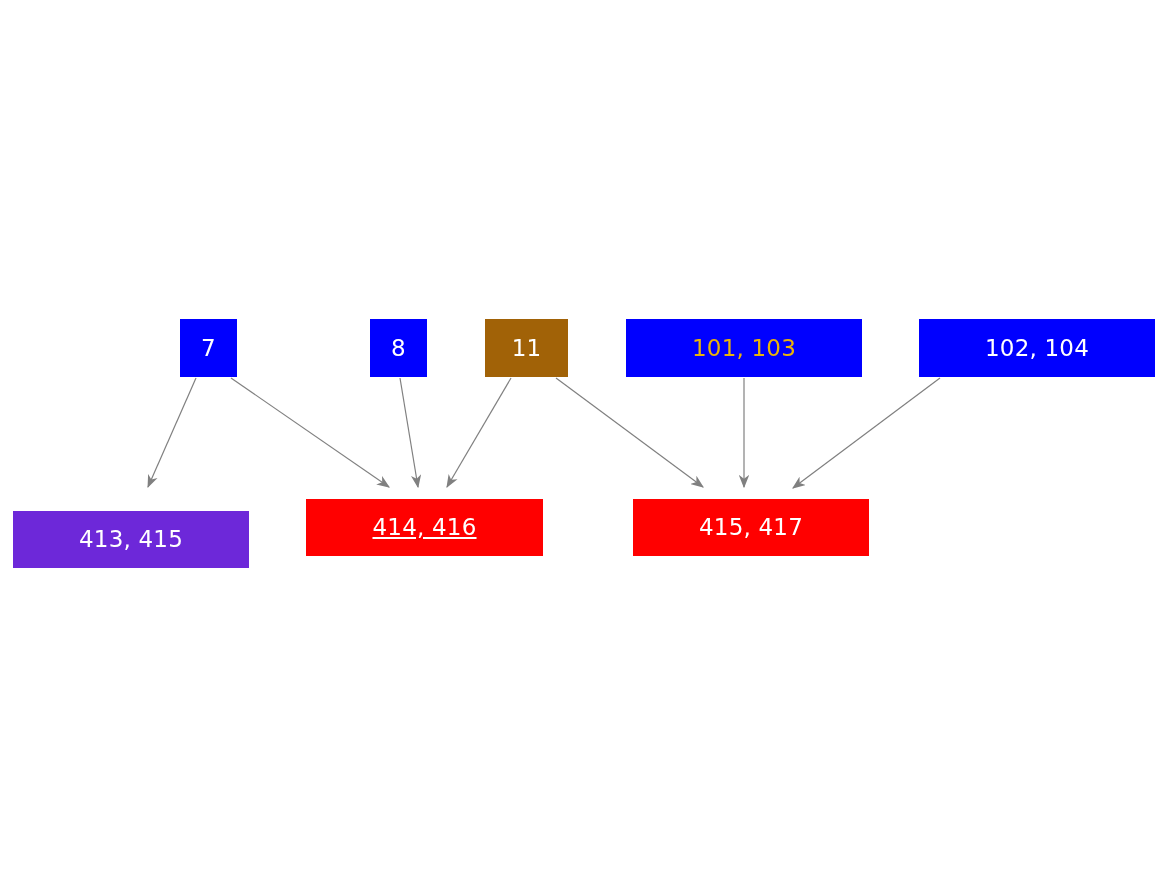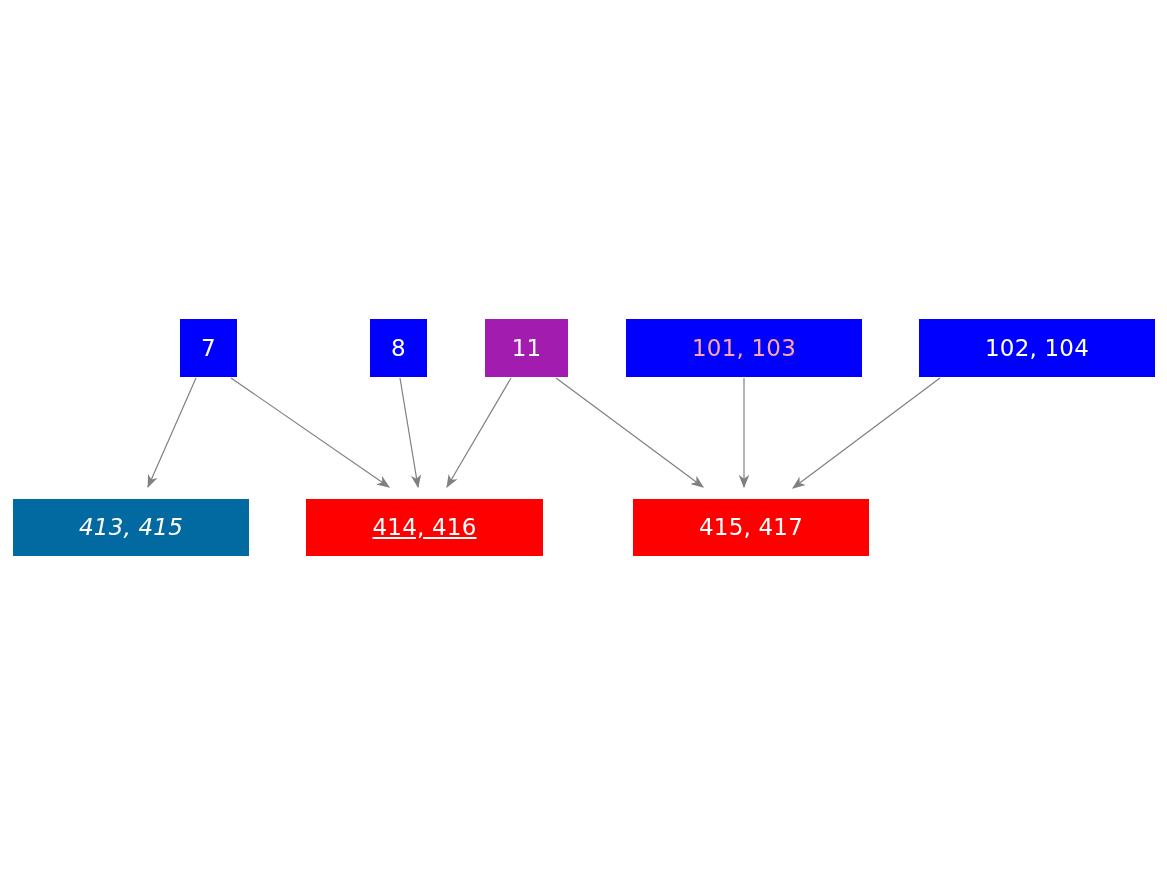--- a/index.html
+++ b/index.html
@@ -72,30 +72,30 @@
       </g>
   </svg>
 
   <div id="nodes-layer">
       <div class="graph-node node-source" style="left: 180px; top: 319px; width: 57px; height: 58px; background: rgb(0, 0, 255);">
         <span class="node-label" style="color: rgb(255, 255, 255);">7</span>
       </div>
       <div class="graph-node node-source" style="left: 370px; top: 319px; width: 57px; height: 58px; background: rgb(0, 0, 255);">
         <span class="node-label" style="color: rgb(255, 255, 255);">8</span>
       </div>
-      <div class="graph-node node-source" style="left: 485px; top: 319px; width: 83px; height: 58px; background: #a21caf;">
+      <div class="graph-node node-source" style="left: 485px; top: 319px; width: 83px; height: 58px; background: #a16207;">
         <span class="node-label" style="color: rgb(255, 255, 255);">11</span>
       </div>
       <div class="graph-node node-source" style="left: 626px; top: 319px; width: 236px; height: 58px; background: rgb(0, 0, 255);">
-        <span class="node-label" style="color: #fca5a5;">101, 103</span>
+        <span class="node-label" style="color: #eab308;">101, 103</span>
       </div>
       <div class="graph-node node-source" style="left: 919px; top: 319px; width: 236px; height: 58px; background: rgb(0, 0, 255);">
         <span class="node-label" style="color: rgb(255, 255, 255);">102, 104</span>
       </div>
-      <div class="graph-node node-target" style="left: 13px; top: 499px; width: 236px; height: 57px; background: #0369a1; font-style: italic;">
+      <div class="graph-node node-target" style="left: 13px; top: 511px; width: 236px; height: 57px; background: #6d28d9;">
         <span class="node-label" style="color: rgb(255, 255, 255);">413, 415</span>
       </div>
       <div class="graph-node node-target" style="left: 306px; top: 499px; width: 237px; height: 57px; background: rgb(255, 0, 0);">
         <span class="node-label" style="color: rgb(255, 255, 255); text-decoration: underline;">414, 416</span>
       </div>
       <div class="graph-node node-target" style="left: 625px; top: 499px; width: 236px; height: 57px; background: rgb(255, 0, 0); margin-left: 8px;">
         <span class="node-label" style="color: rgb(255, 255, 255);">415, 417</span>
       </div>
     </div>
 

